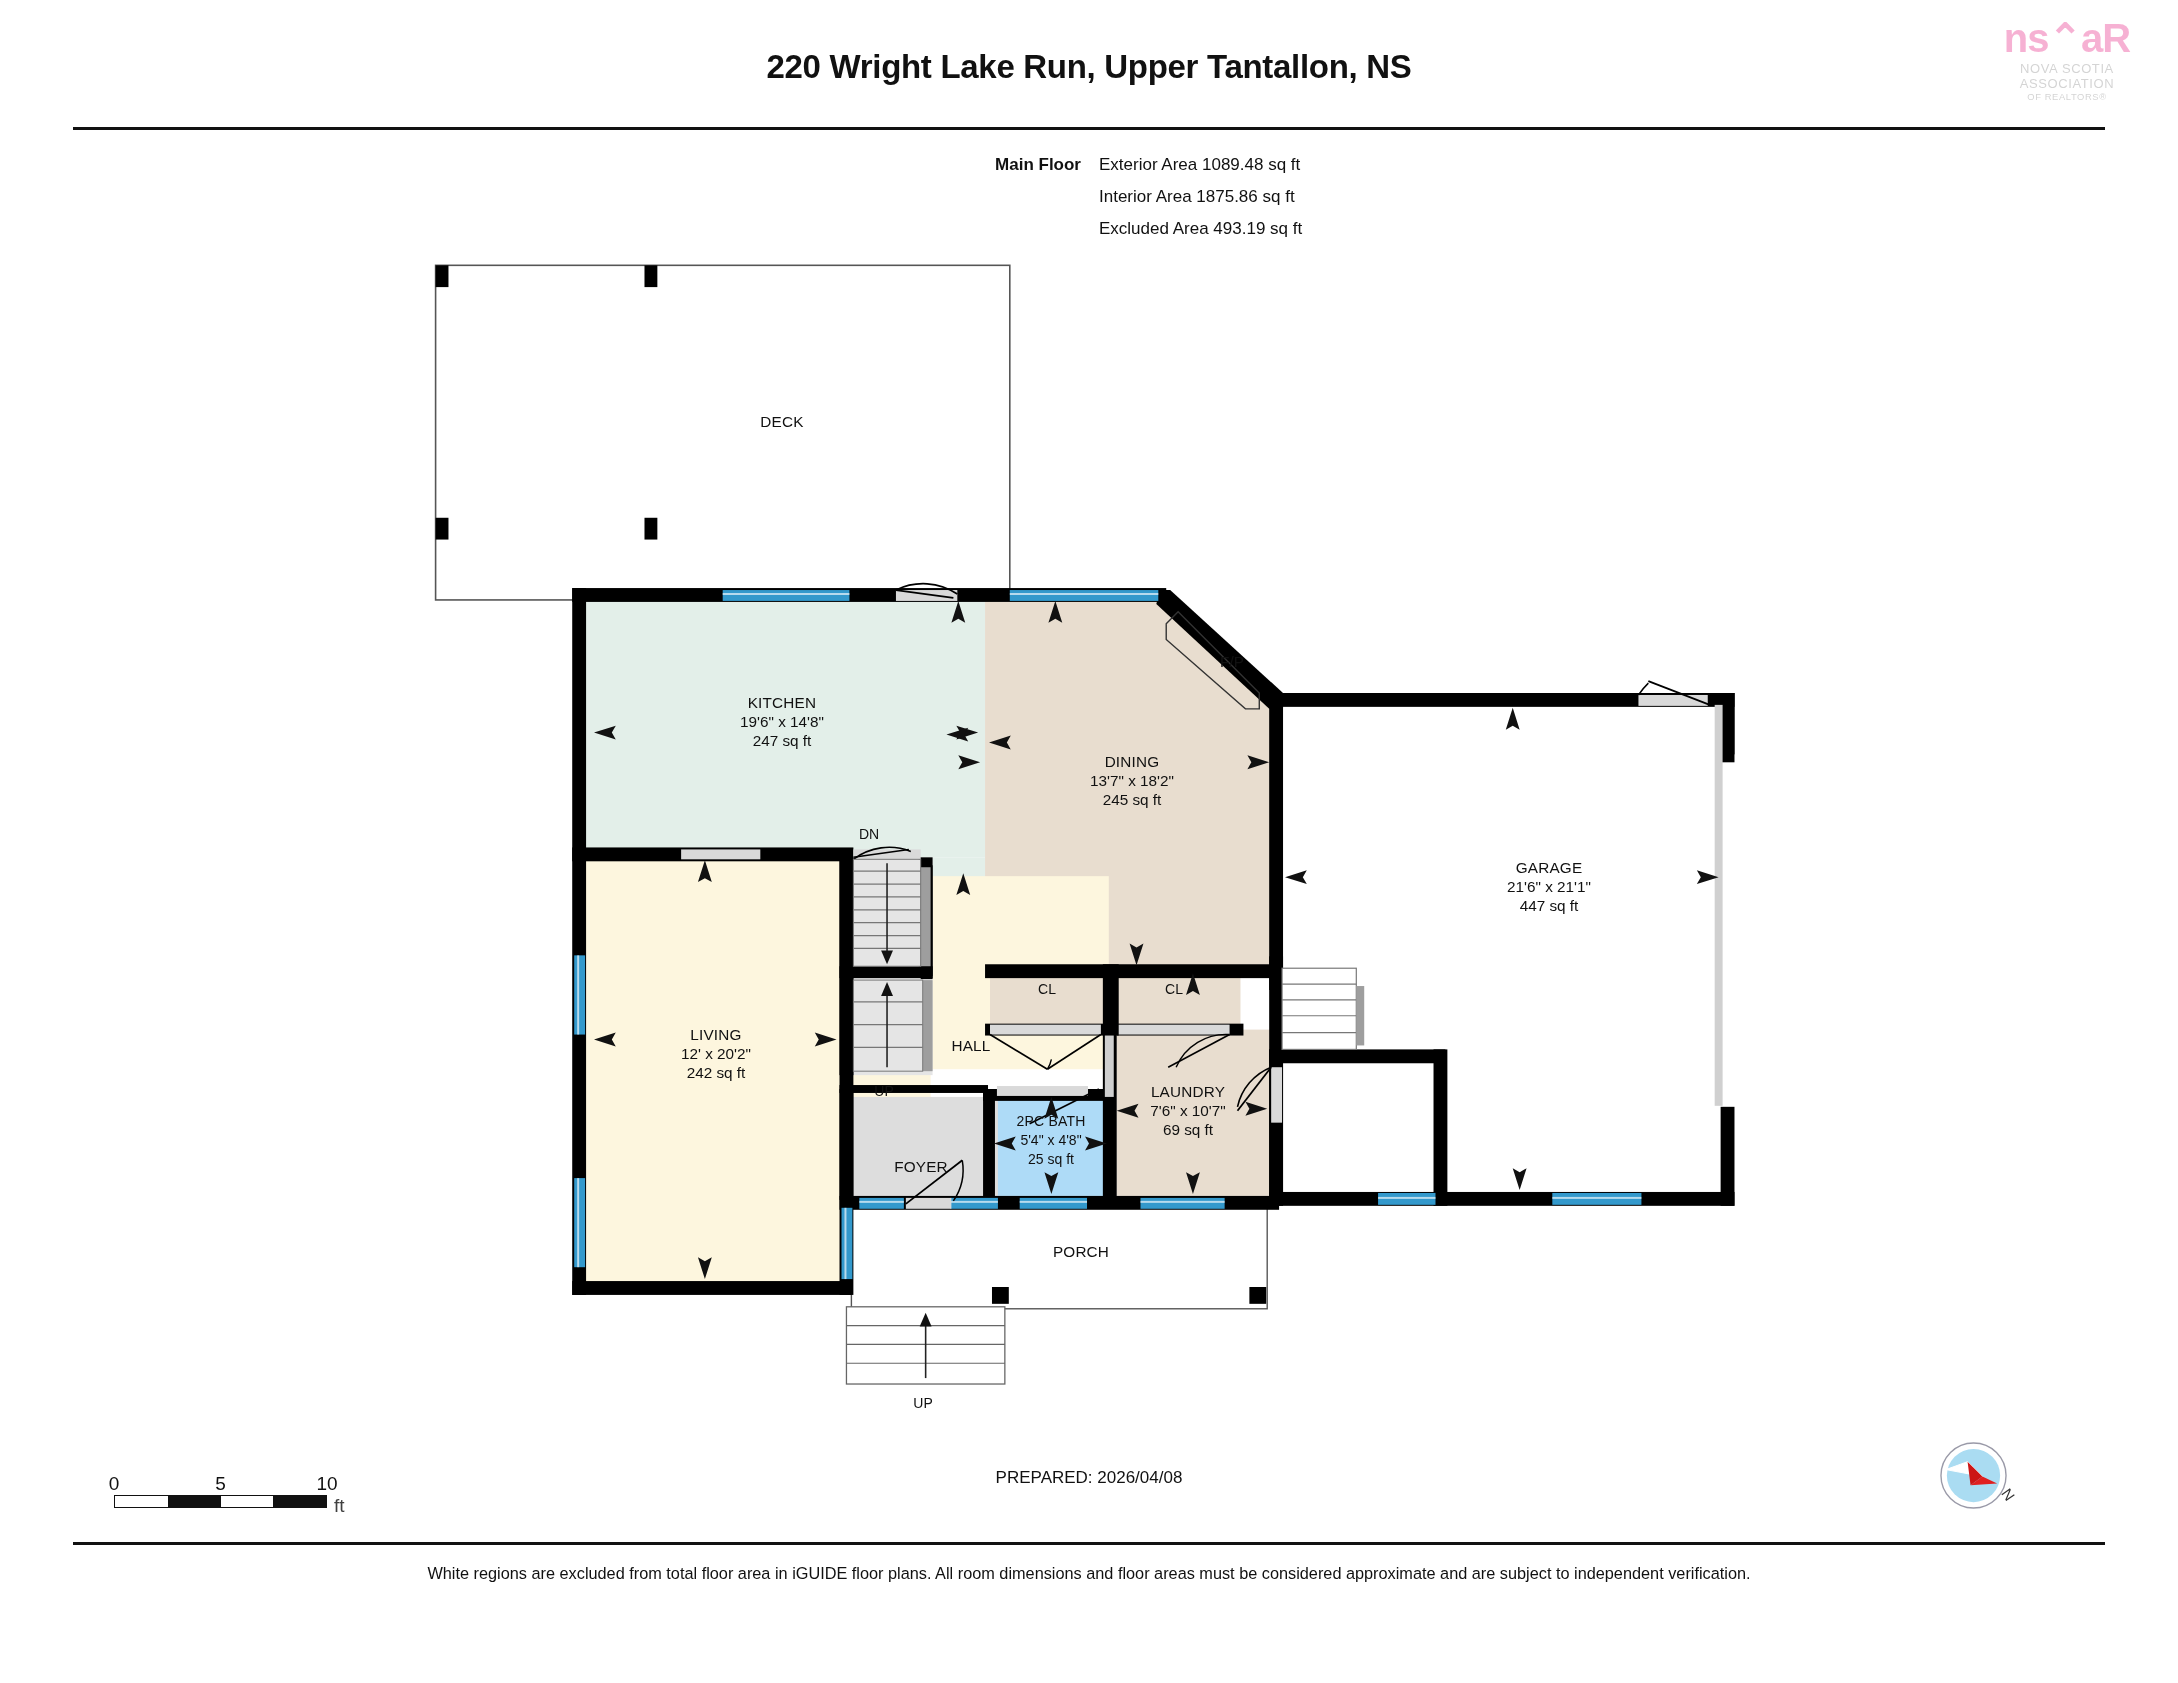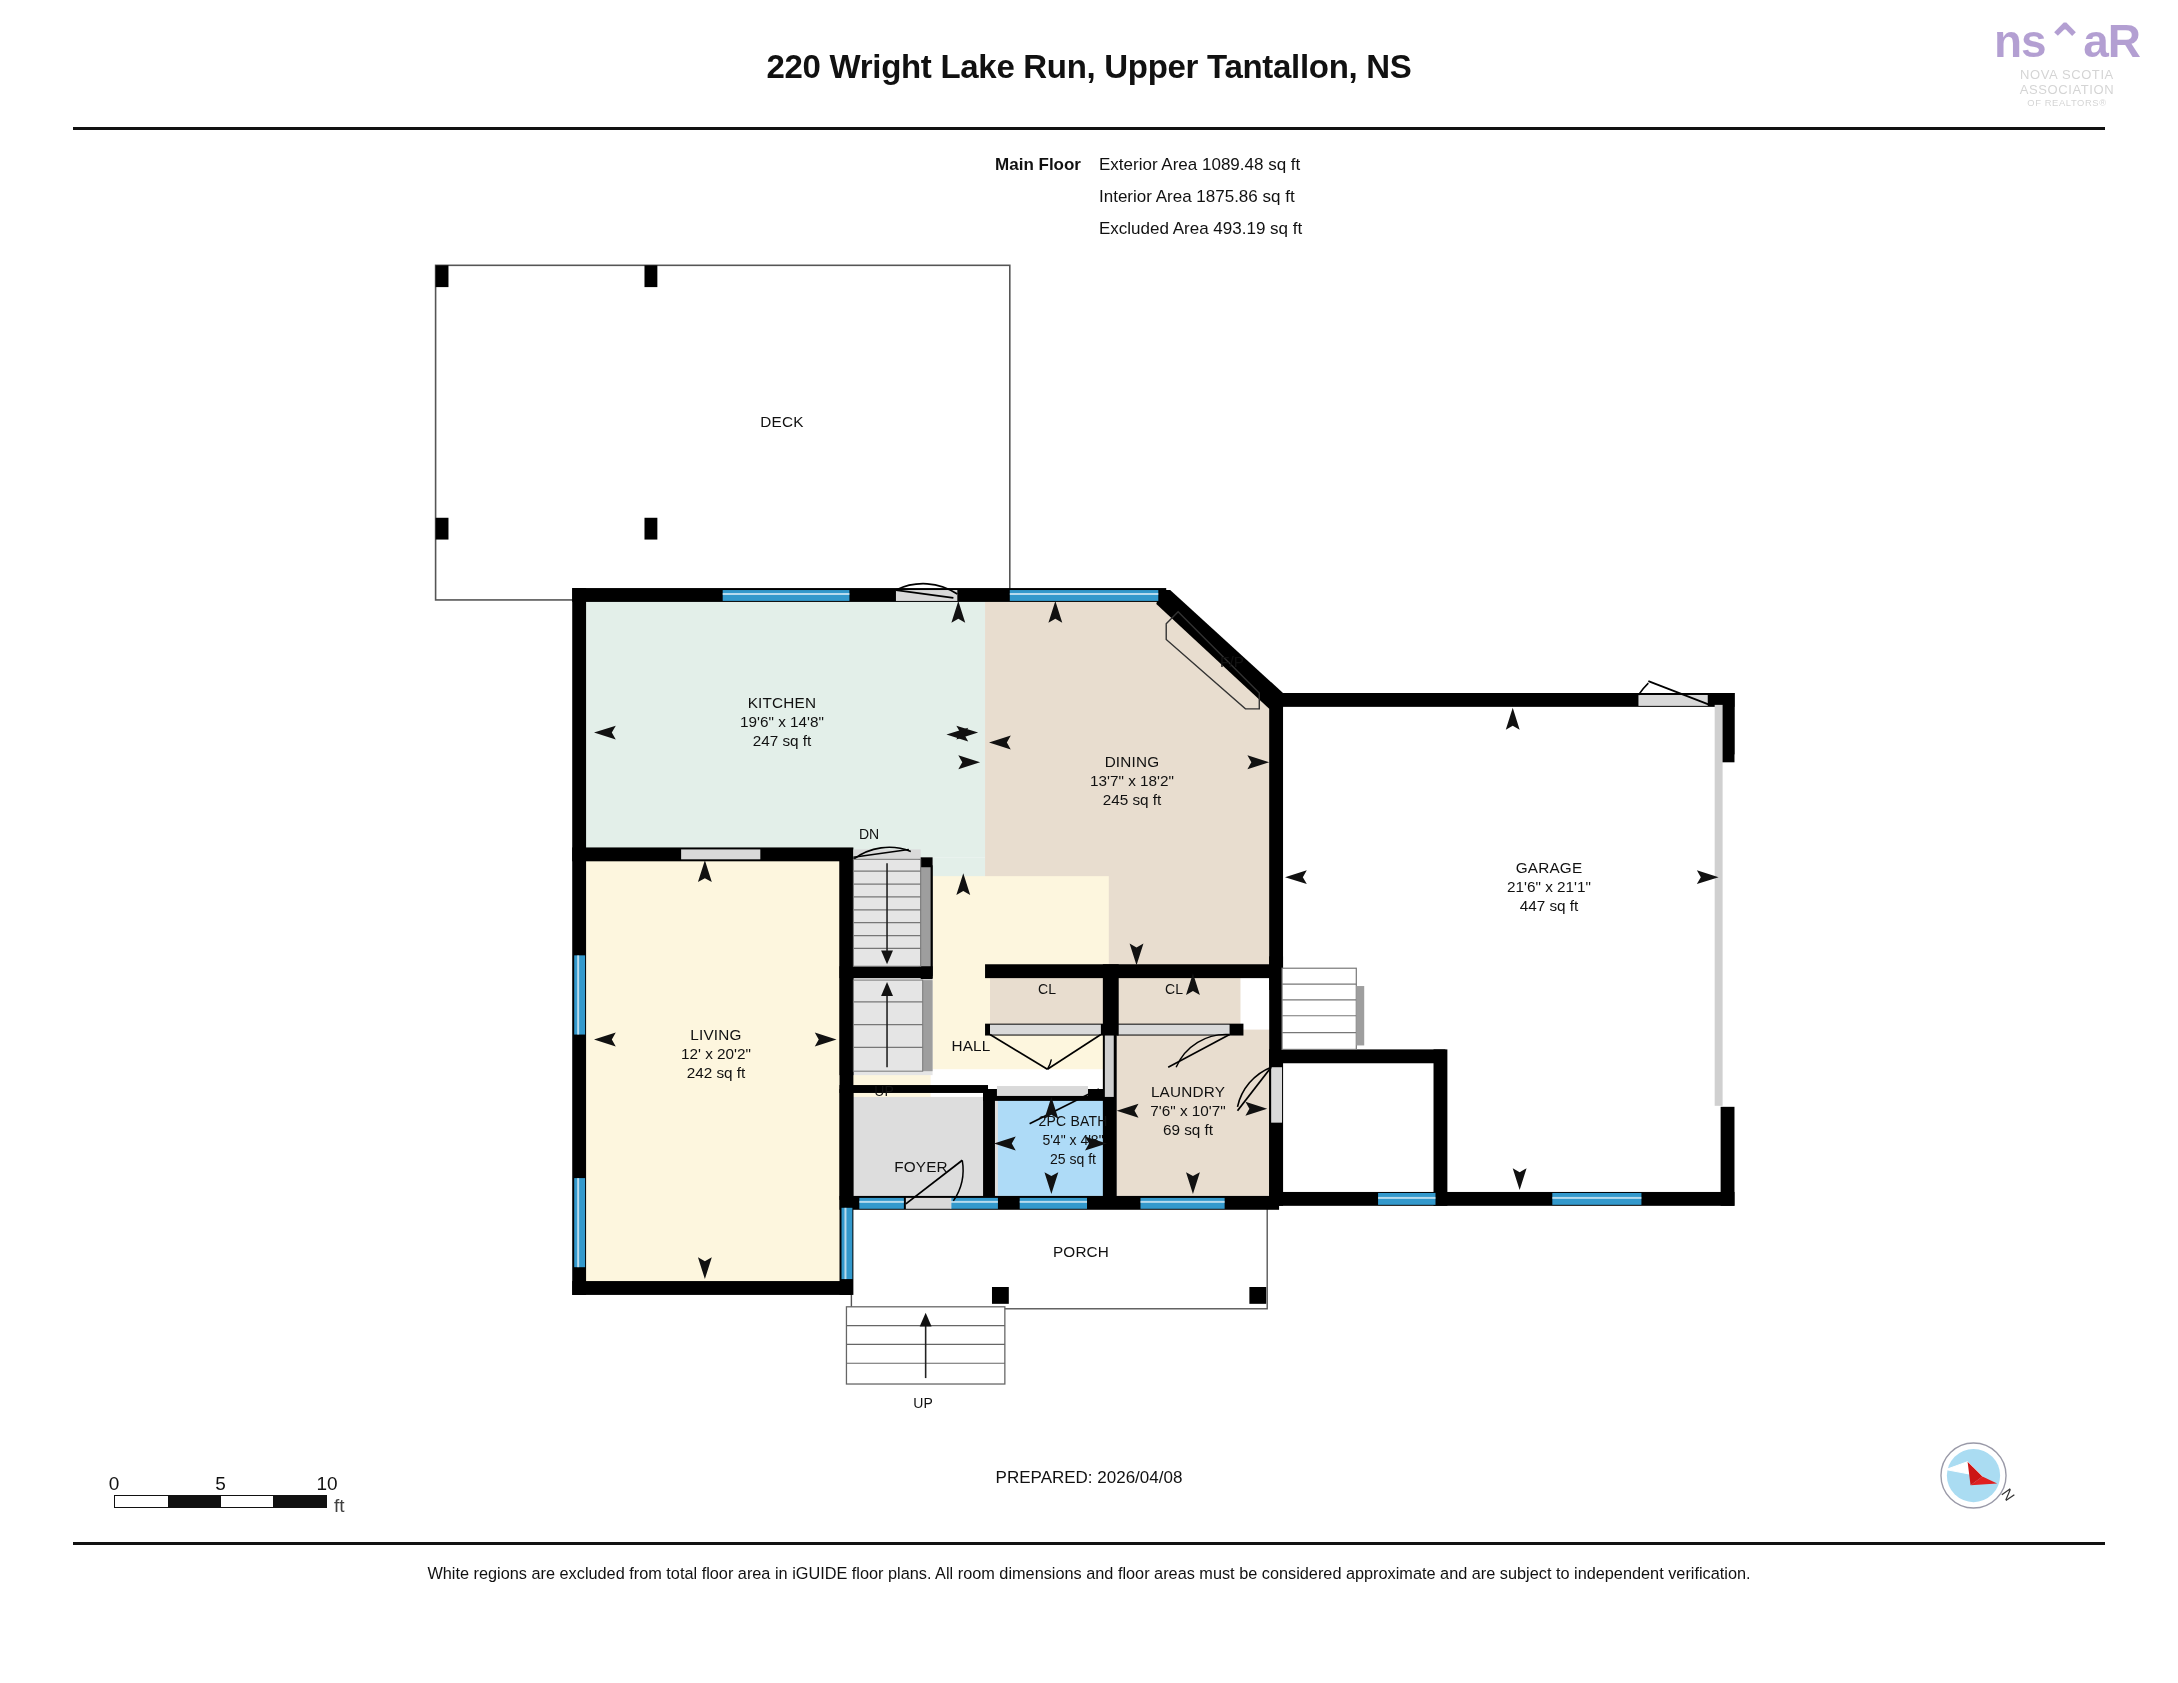--- a/index.html
+++ b/index.html
@@ -16,22 +16,22 @@
     background: #ffffff;
   }
 
   
   #logo {
     position: absolute; right: 22px; top: 18px;
     width: 178px; height: 71px;
     opacity: .42;
   }
   #logo .logo-mark {
-    font-size: 46px; font-weight: bold; letter-spacing: -1px;
-    color: #4c1d95; line-height: 1; text-align: center;
+    font-size: 40px; font-weight: bold; letter-spacing: -1px;
+    color: #ec4899; line-height: 1; text-align: center;
     font-family: "Liberation Sans", sans-serif;
   }
   #logo .logo-sub1 {
     font-size: 13px; color: #9a9a9a; text-align: center;
     letter-spacing: 0.6px; margin-top: 3px;
   }
   #logo .logo-sub2 {
     font-size: 9.4px; color: #9a9a9a; text-align: center;
     letter-spacing: 0.6px;
   }
@@ -450,21 +450,21 @@
     <div>21'6" x 21'1"</div>
     <div>447 sq ft</div>
   </div>
 
   <div class="rlabel" style="left:1188px; top:1082px;">
     <div class="nm">LAUNDRY</div>
     <div>7'6" x 10'7"</div>
     <div>69 sq ft</div>
   </div>
 
-  <div class="rlabel sm" style="left:1051px; top:1112px;margin-left:22px;">
+  <div class="rlabel sm" style="left:1051px; top:1112px;">
     <div class="nm">2PC BATH</div>
     <div>5'4" x 4'8"</div>
     <div>25 sq ft</div>
   </div>
 
   <div class="rlabel" style="left:971px; top:1036px;">
     <div class="nm">HALL</div>
   </div>
 
   <div class="rlabel" style="left:921px; top:1123px;margin-top:34px;">

